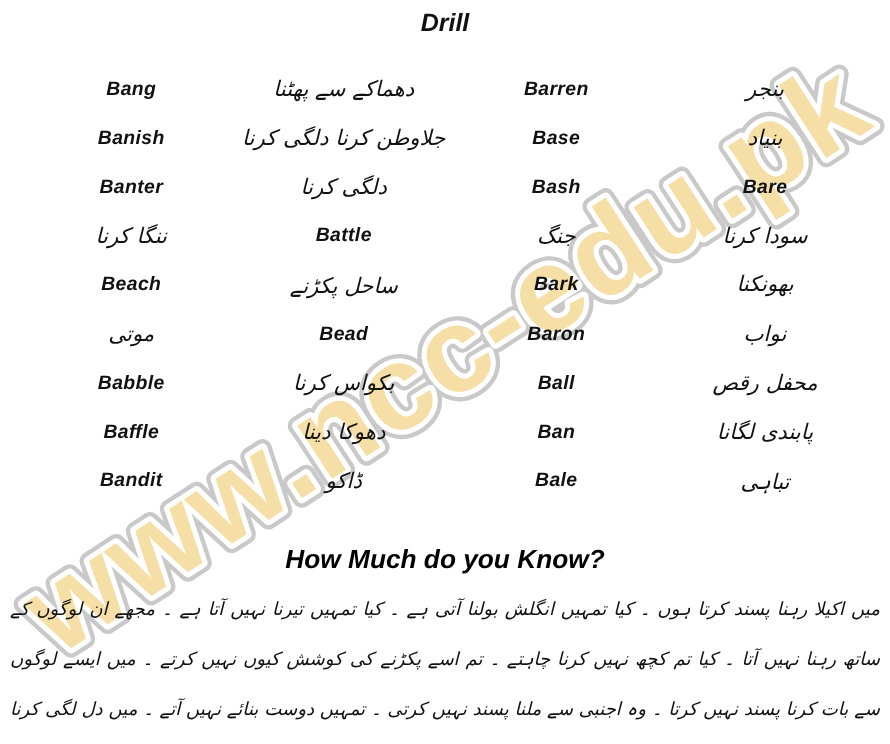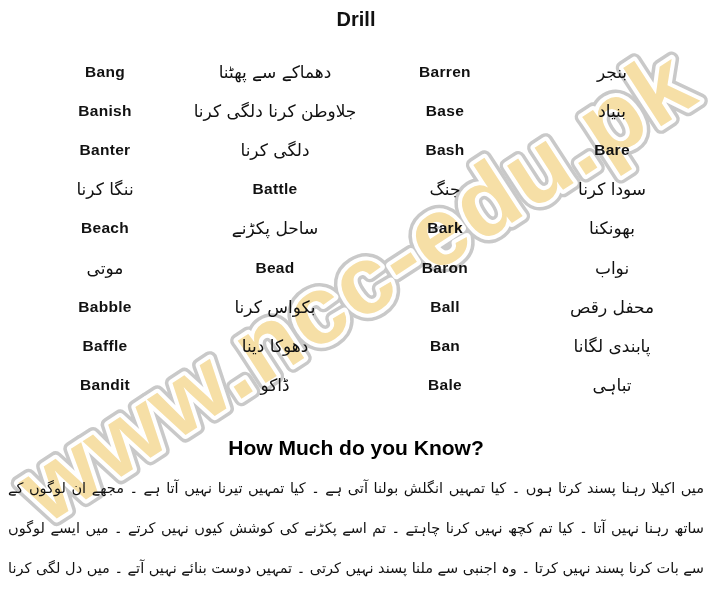--- a/index.html
+++ b/index.html
@@ -15,21 +15,21 @@
   .wm text{
     font-family:"Liberation Sans",sans-serif;
     font-weight:bold;
     font-size:96px;
     letter-spacing:2px;
     paint-order:stroke;
   }
   .wm-outer{stroke:#c9c9c9;stroke-width:15px;stroke-linejoin:round;fill:#f6dfa6;}
   .wm-inner{stroke:#ffffff;stroke-width:8px;stroke-linejoin:round;}
   
-  .content{position:absolute;left:0;top:0;width:712px;height:549px;}
+  .content{position:absolute;left:0;top:0;width:712px;height:549px;font-style:italic;}
   .title{
     margin:0;
     padding-top:8px;
     text-align:center;
     font-size:20px;
     font-weight:bold;
     color:#111111;
   }
   .vocab{
     position:absolute;

